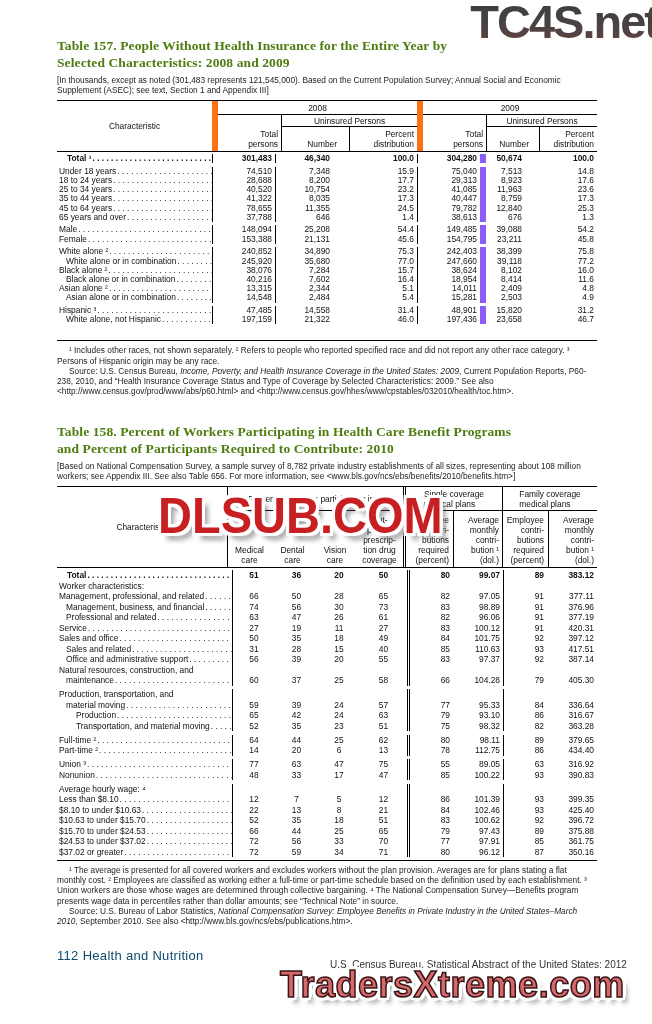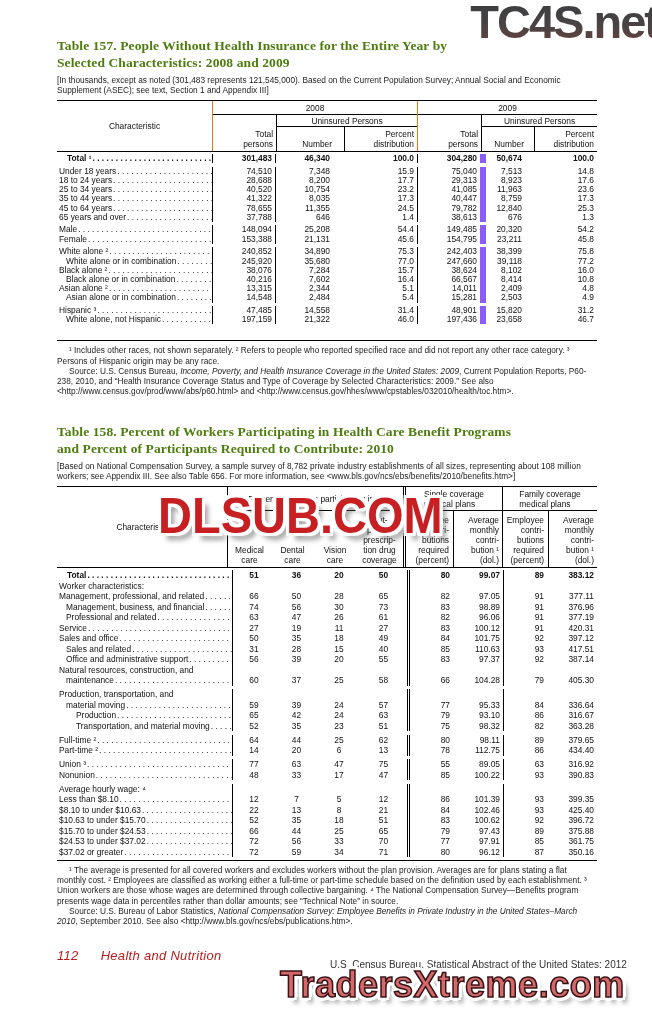--- a/index.html
+++ b/index.html
@@ -17,21 +17,21 @@
     font-size:13.5px; line-height:16.5px; letter-spacing:.1px; color:#4d7c0f;
   }
   .bracket-note { font-size:8.3px; line-height:10px; color:#222; margin-top:4px; }
 
   
   .tbl { font-size:8.4px; color:#111; }
 
   
   .t157-head { display:flex; border-top:1.5px solid #000; border-bottom:1px solid #000; }
   .t157-head .char-cell { width:155px; display:flex; align-items:center; justify-content:center; }
-  .ygrp { border-left:1px solid #f97316; }
+  .ygrp { border-left:6px solid #f97316; }
   .ygrp.g08 { width:205px; } .ygrp.g09 { width:180px; }
   .ylabel { text-align:center; height:14px; line-height:14px; border-bottom:1px solid #000; }
   .ybody { display:flex; }
   .totcell { display:flex; align-items:flex-end; justify-content:flex-end;
              padding:0 3px 2px 0; text-align:right; white-space:pre-line; line-height:9.5px; height:36px; }
   .g08 .totcell { width:63px; } .g09 .totcell { width:63px; }
   .unins { border-left:1px solid #000; flex:1; }
   .ulabel { text-align:center; height:12px; line-height:12px; border-bottom:1px solid #000; }
   .ucols { display:flex; height:24px; }
   .ucols > div { display:flex; align-items:flex-end; justify-content:flex-end;
@@ -93,22 +93,22 @@
   .leader::after { content:" . . . . . . . . . . . . . . . . . . . . . . . . . . . . . . . . . . . . . . . . . . . . . . . . . . . . . . . . . . . ."; }
 
   
   .fnblock { margin-top:4px; }
   .fn { font-size:8.3px; line-height:10.2px; color:#1d1d1d; text-indent:12px; }
   .fn .it { font-style:italic; }
 
   .gap157-158 { height:28px; }
 
   
-  .footer-left { position:absolute; left:57px; top:948px; font-size:13px; color:#b91c1c;
-                 letter-spacing:.3px; display:flex; gap:22px;font-style:italic; }
+  .footer-left { position:absolute; left:57px; top:948px; font-size:13px; color:#0c4a6e;
+                 letter-spacing:.3px; display:flex; gap:4px; }
   .footer-right { position:absolute; left:330px; top:959px; font-size:10px; color:#333; }
 
   
   .wm { position:absolute; font-family:"Liberation Sans", sans-serif; font-weight:900; white-space:nowrap; }
   .wm-top {
     top:-6px; right:-6px; font-size:47px; letter-spacing:-2px;
     background:linear-gradient(180deg,#3f3f41 25%,#4b4344 60%,#6e4138 100%);
     -webkit-background-clip:text; background-clip:text; color:transparent;
   }
   .wm-mid {
@@ -272,21 +272,21 @@
 
             <div class="trow gap">
               <div class="lbl">
                 <span class="ltext">Male</span>
                 <span class="leader"></span>
               </div>
               <div class="v v0">148,094</div>
               <div class="v v1">25,208</div>
               <div class="v v2">54.4</div>
               <div class="v v3">149,485</div>
-              <div class="v v4">20,320</div>
+              <div class="v v4">39,088</div>
               <div class="v v5">54.2</div>
             </div>
 
             <div class="trow">
               <div class="lbl">
                 <span class="ltext">Female</span>
                 <span class="leader"></span>
               </div>
               <div class="v v0">153,388</div>
               <div class="v v1">21,131</div>
@@ -336,23 +336,23 @@
             </div>
 
             <div class="trow indent1">
               <div class="lbl">
                 <span class="ltext">Black alone or in combination</span>
                 <span class="leader"></span>
               </div>
               <div class="v v0">40,216</div>
               <div class="v v1">7,602</div>
               <div class="v v2">16.4</div>
-              <div class="v v3">66,567</div>
+              <div class="v v3">18,954</div>
               <div class="v v4">8,414</div>
-              <div class="v v5">10.8</div>
+              <div class="v v5">11.6</div>
             </div>
 
             <div class="trow">
               <div class="lbl">
                 <span class="ltext">Asian alone ²</span>
                 <span class="leader"></span>
               </div>
               <div class="v v0">13,315</div>
               <div class="v v1">2,344</div>
               <div class="v v2">5.1</div>

